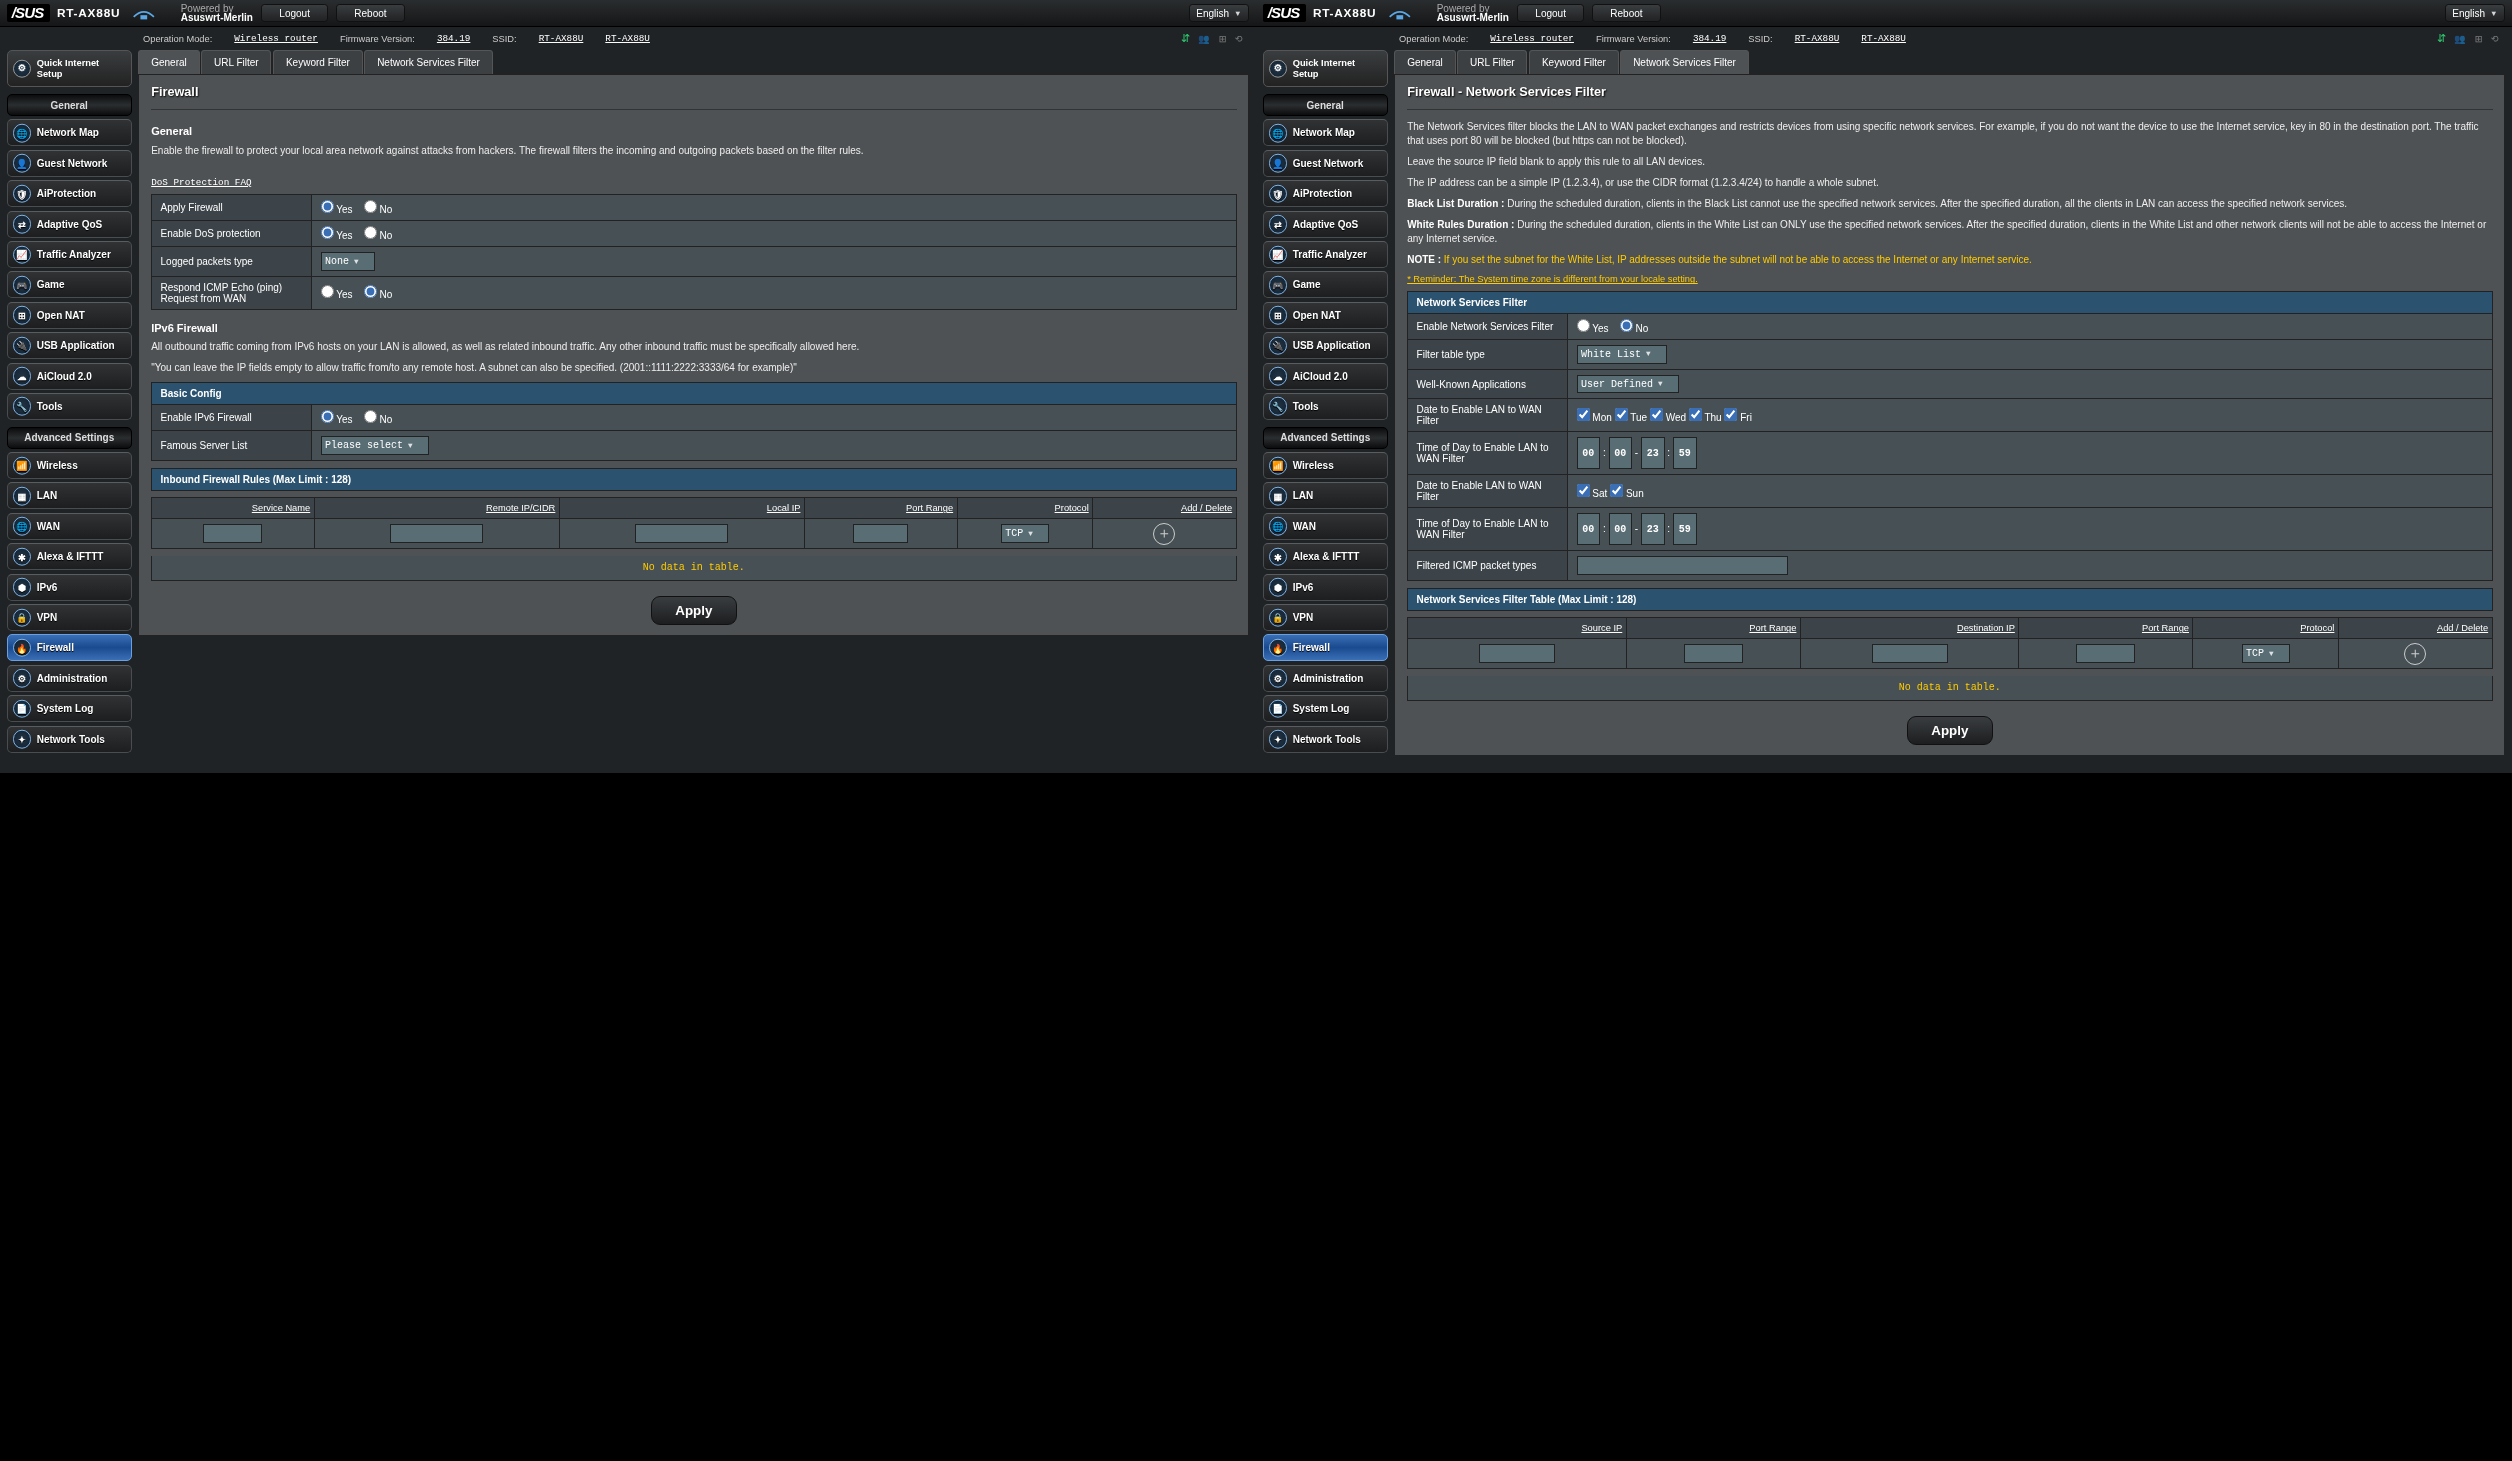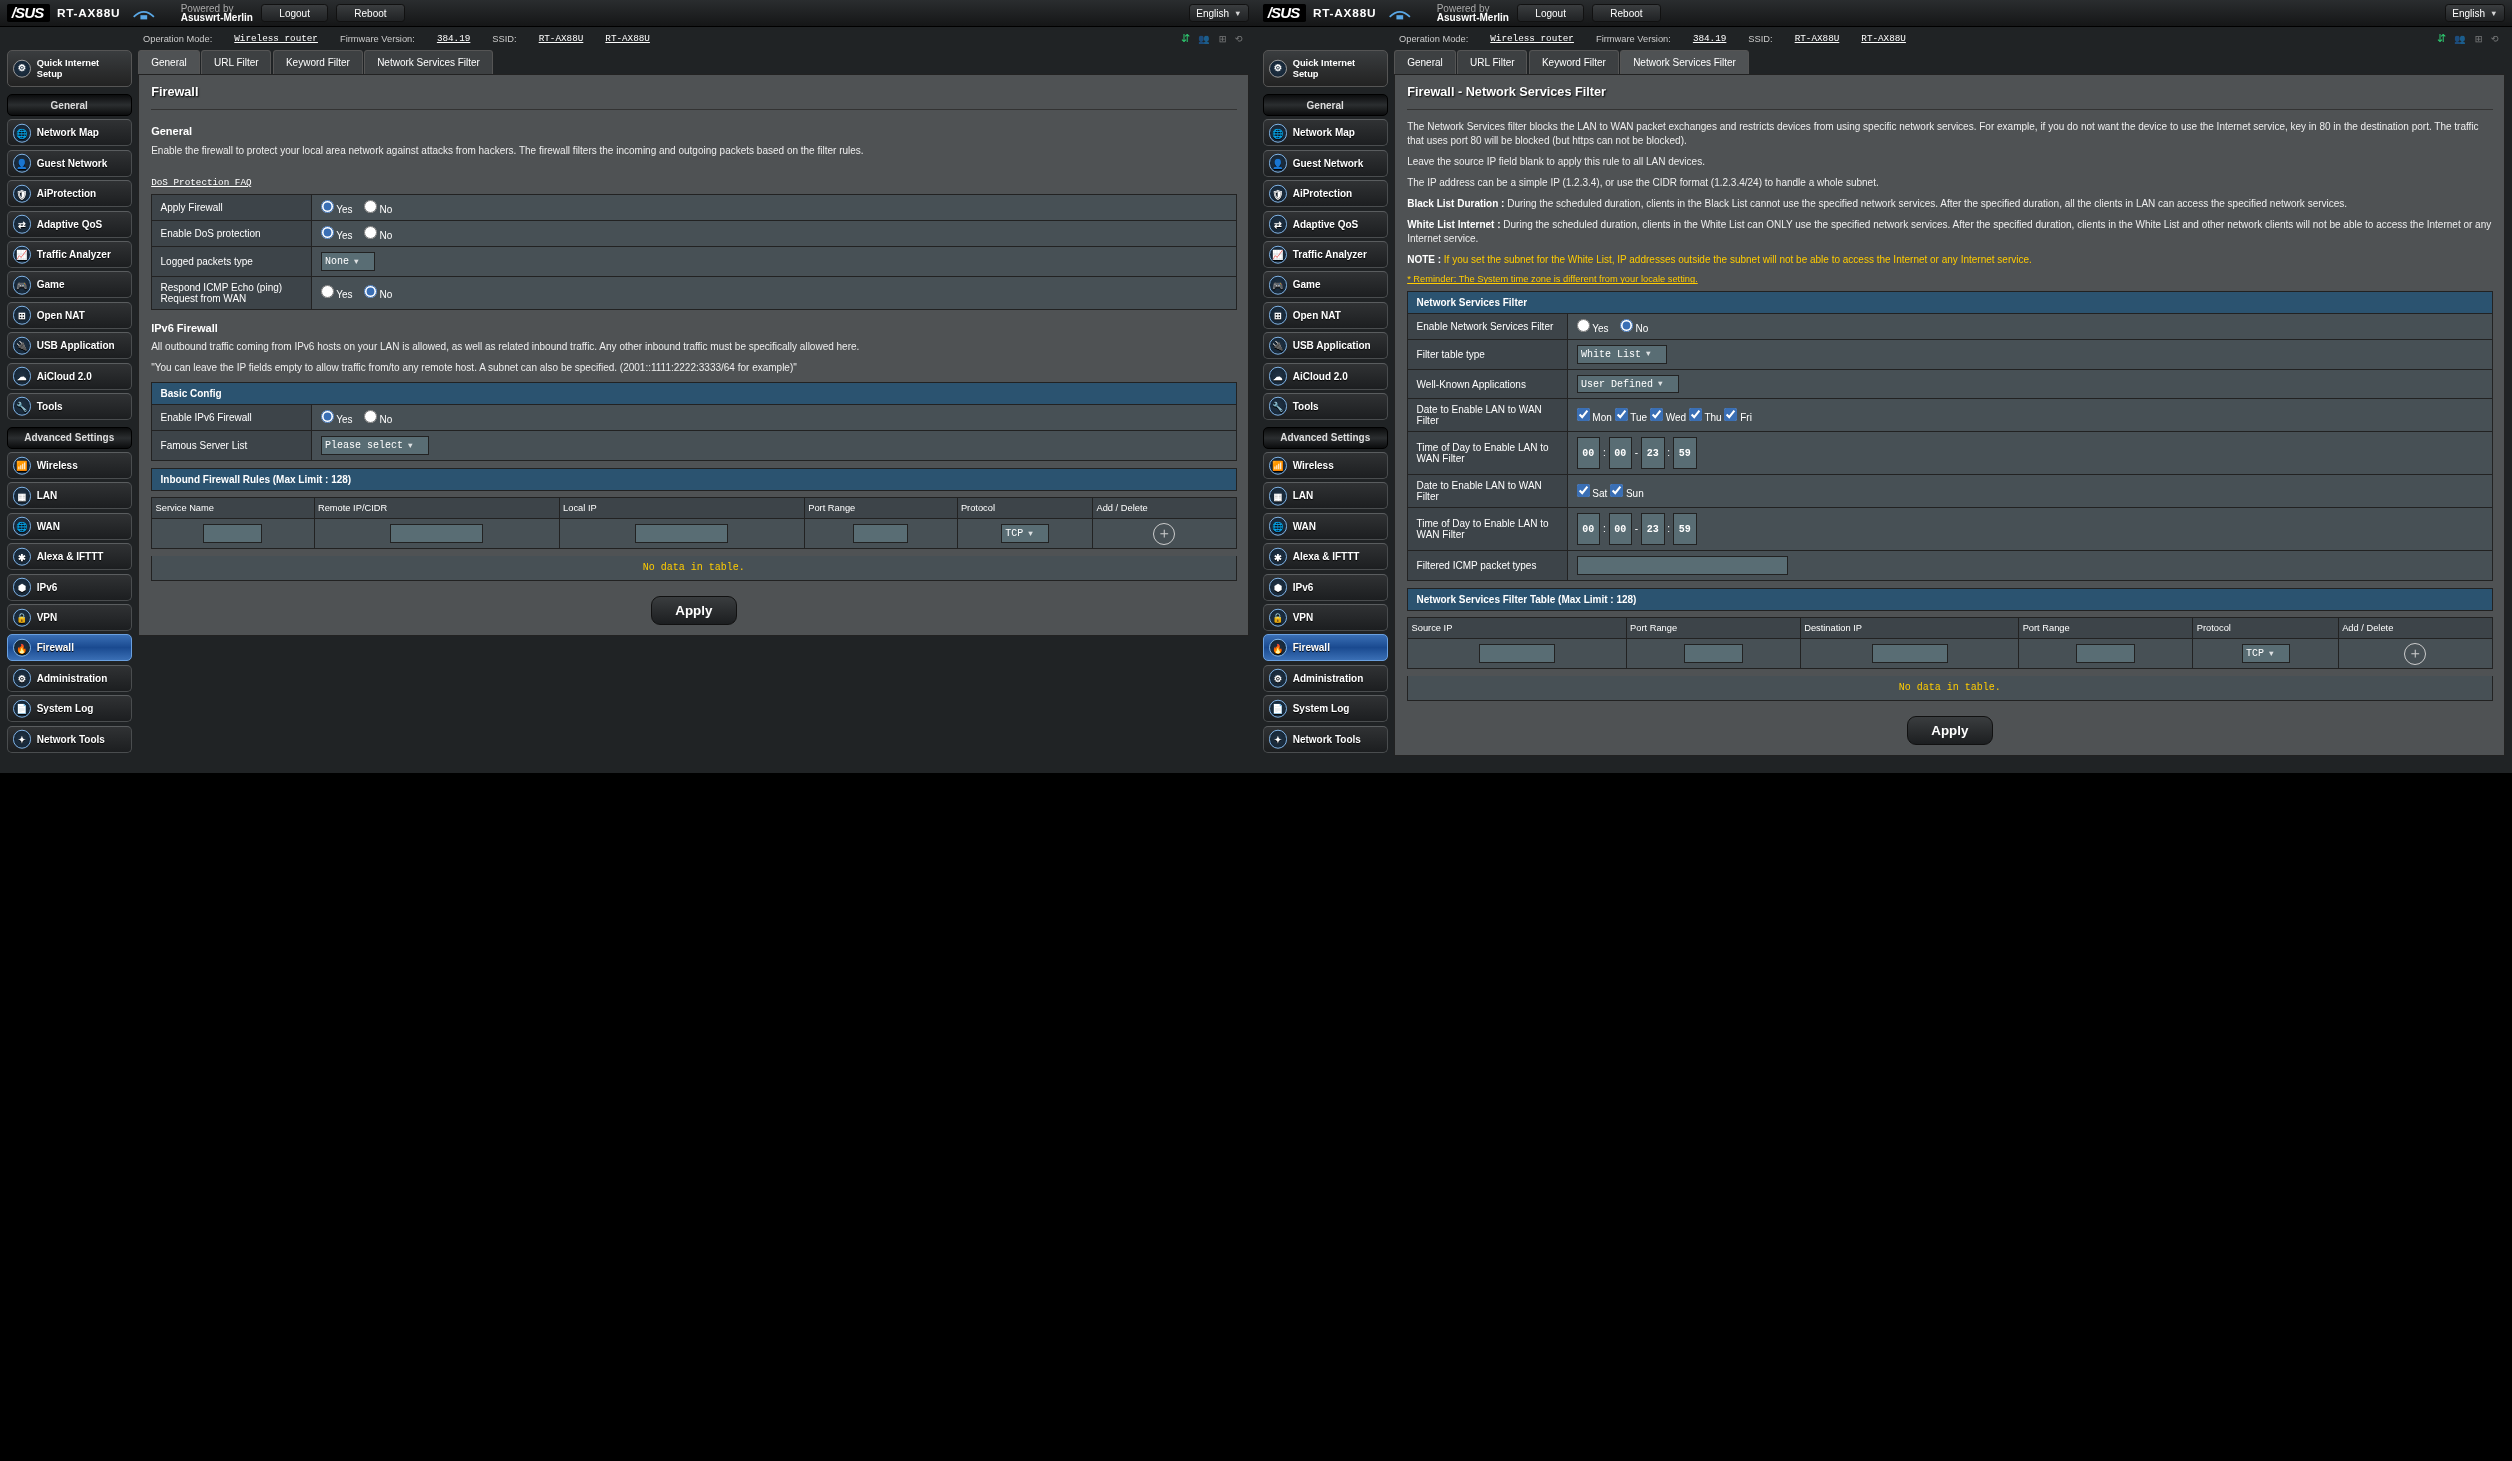--- a/index.html
+++ b/index.html
@@ -114,22 +114,22 @@
     width:23.6px;background:#596d74;color:#fff;border:0.8px solid #222;
     height:32px;text-align:center;font-family:'Courier New',monospace;font-size:10px;font-weight:bold;
   }
   .wide-inp{background:#596d74;color:#fff;border:0.8px solid #222;height:18.6px;padding:0 3.4px;font-size:10px;}
   .listhead{
     background:#2b5370;color:#fff;padding:5px 8.4px;font-weight:bold;font-size:10px;
     border:0.8px solid #222;
   }
   .listtable{width:100%;border-collapse:collapse;}
   .listtable th{
-    background:#3d4449;color:#fff;padding:5px 3.4px;font-size:9.3px;text-align:left;
-    border:0.8px solid #222;font-weight:normal;
+    background:#3d4449;color:#fff;padding:5px 3.4px;font-size:9.3px;text-align:right;
+    border:0.8px solid #222;font-weight:normal;text-decoration:underline;
   }
   .listtable td{background:#475055;padding:3.4px;border:0.8px solid #222;text-align:center;}
   .add-circle{
     width:22px;height:22px;border-radius:50%;border:1.7px solid #ccc;
     display:inline-flex;align-items:center;justify-content:center;font-size:15px;
     cursor:pointer;color:#ccc;
   }
   .nodata{
     background:#475055;color:#ffcc00;padding:6.7px;text-align:center;
     font-family:'Courier New',monospace;font-size:10px;border:0.8px solid #222;border-top:none;
@@ -517,21 +517,21 @@
         <div class="tab">Keyword Filter</div>
         <div class="tab active">Network Services Filter</div>
       </div>
       <div class="panel">
         <div class="page-title">Firewall - Network Services Filter</div>
         <hr class="div">
         <div class="para">The Network Services filter blocks the LAN to WAN packet exchanges and restricts devices from using specific network services. For example, if you do not want the device to use the Internet service, key in 80 in the destination port. The traffic that uses port 80 will be blocked (but https can not be blocked).</div>
         <div class="para">Leave the source IP field blank to apply this rule to all LAN devices.</div>
         <div class="para">The IP address can be a simple IP (1.2.3.4), or use the CIDR format (1.2.3.4/24) to handle a whole subnet.</div>
         <div class="para"><strong>Black List Duration :</strong> <span>During the scheduled duration, clients in the Black List cannot use the specified network services. After the specified duration, all the clients in LAN can access the specified network services.</span></div>
-        <div class="para"><strong>White List Internet :</strong> <span>During the scheduled duration, clients in the White List can ONLY use the specified network services. After the specified duration, clients in the White List and other network clients will not be able to access the Internet or any Internet service.</span></div>
+        <div class="para"><strong>White Rules Duration :</strong> <span>During the scheduled duration, clients in the White List can ONLY use the specified network services. After the specified duration, clients in the White List and other network clients will not be able to access the Internet or any Internet service.</span></div>
         <div class="para yellow"><strong>NOTE :</strong> <span>If you set the subnet for the White List, IP addresses outside the subnet will not be able to access the Internet or any Internet service.</span></div>
         <div class="orange-link">* Reminder: The System time zone is different from your locale setting.</div>
 
         <table class="formtable">
           <tbody>
               <tr>
                 <th colspan="2">Network Services Filter</th>
               </tr>
           <tr>
             <td class="label">Enable Network Services Filter</td>

